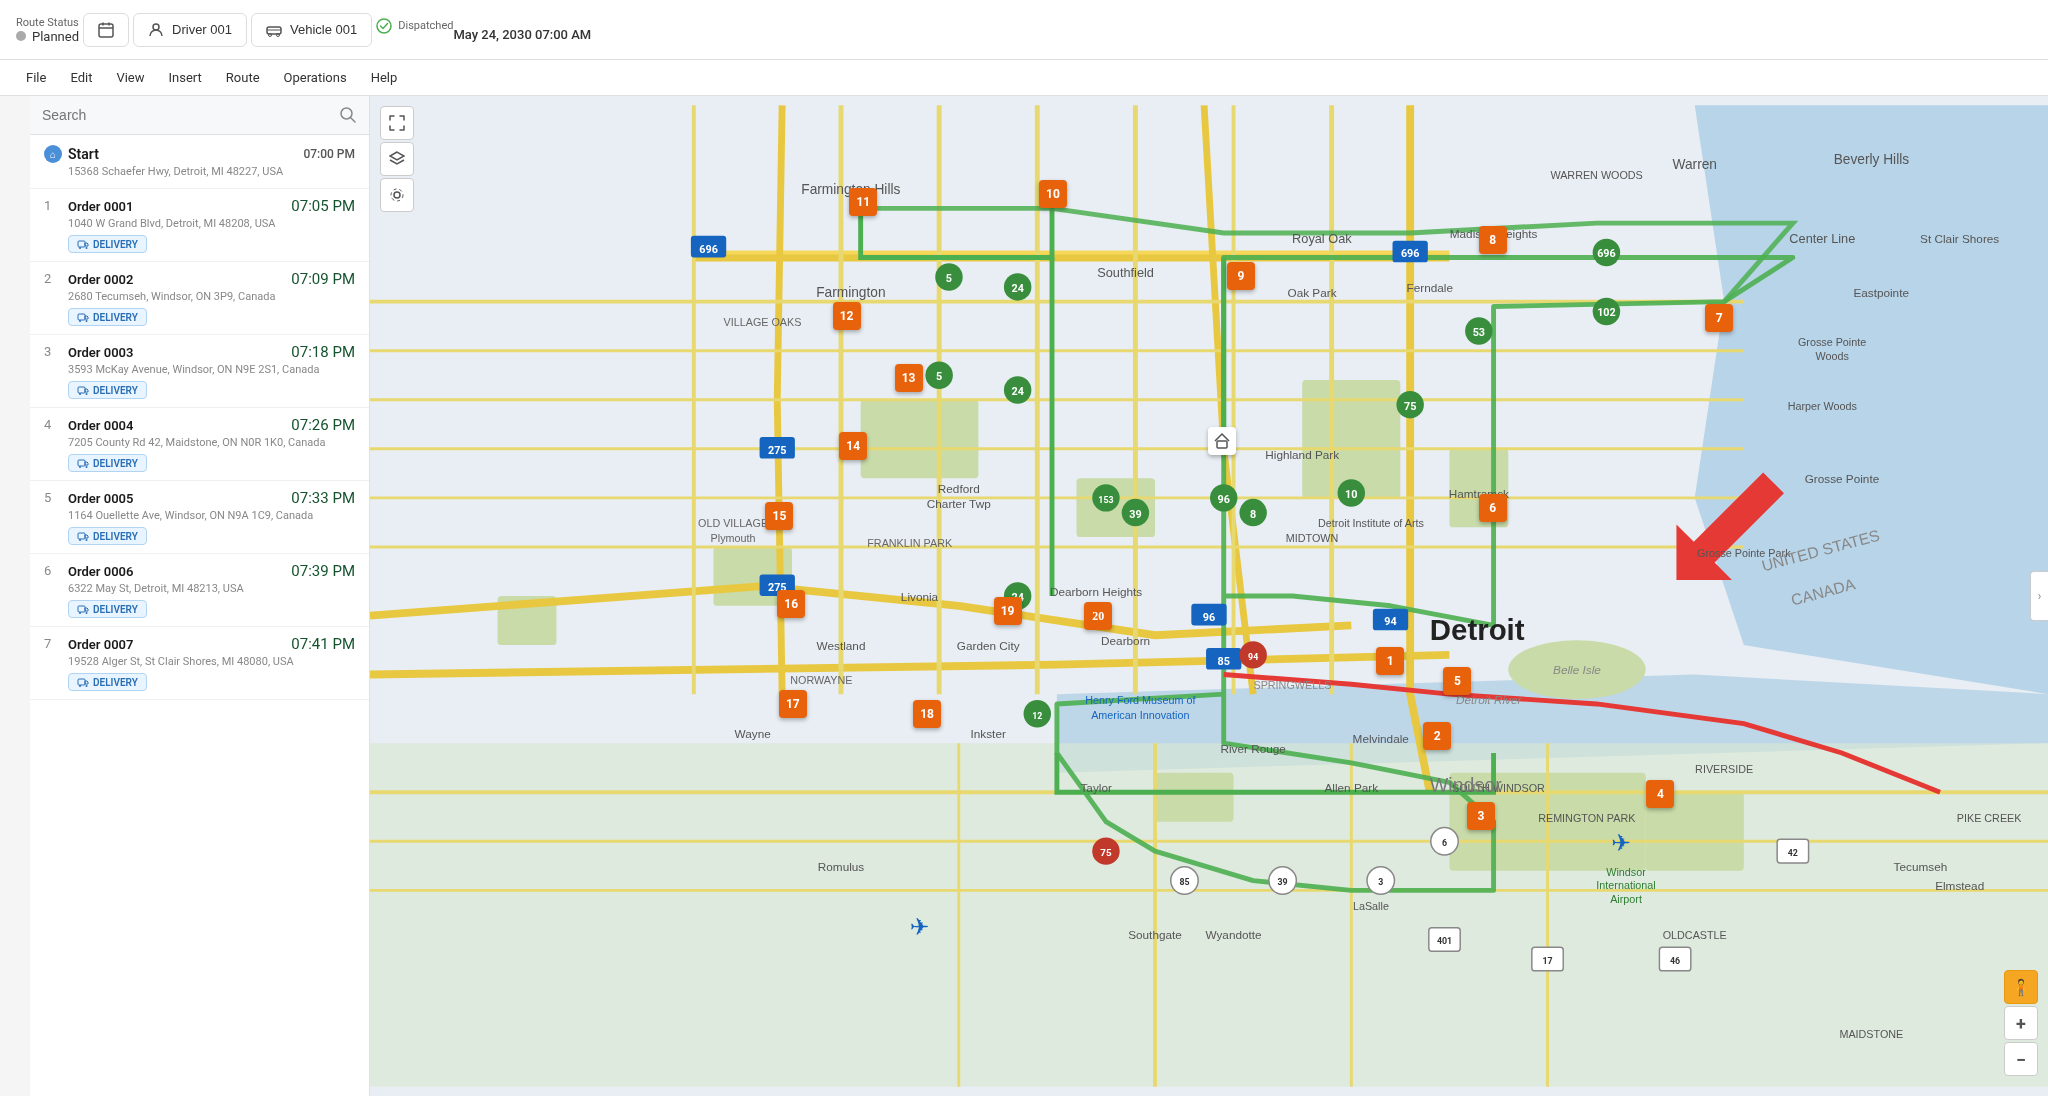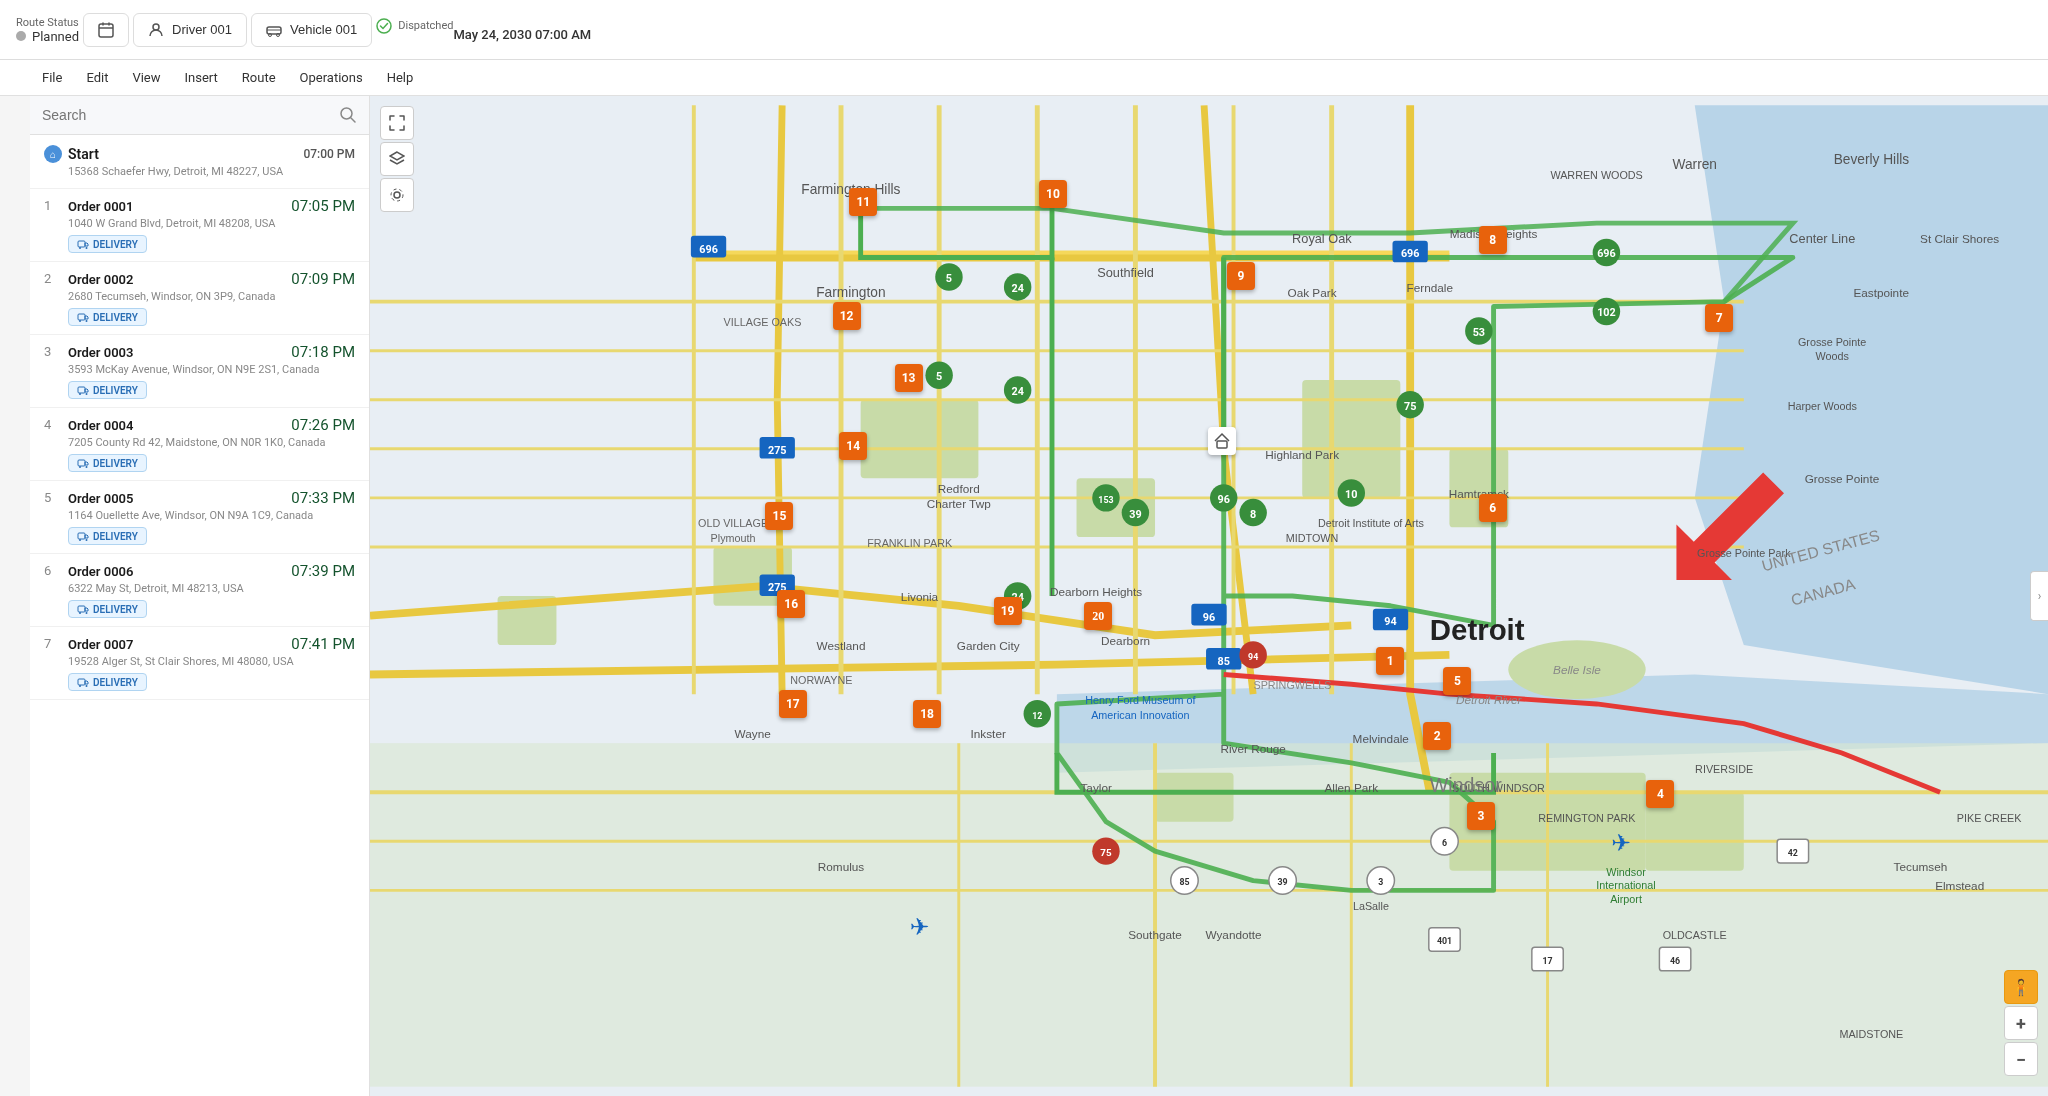--- a/index.html
+++ b/index.html
@@ -77,21 +77,21 @@
       font-weight: 500;
       margin-top: 9px;
     }
 
     
     .menubar {
       display: flex;
       align-items: center;
       background: #fff;
       border-bottom: 1px solid #e0e0e0;
-      padding: 0 32px;
+      padding: 0 16px;
       height: 36px;
       gap: 4px;
     }
     .menubar-item {
       padding: 4px 10px;
       font-size: 13px;
       color: #333;
       cursor: pointer;
       border-radius: 4px;
     }

